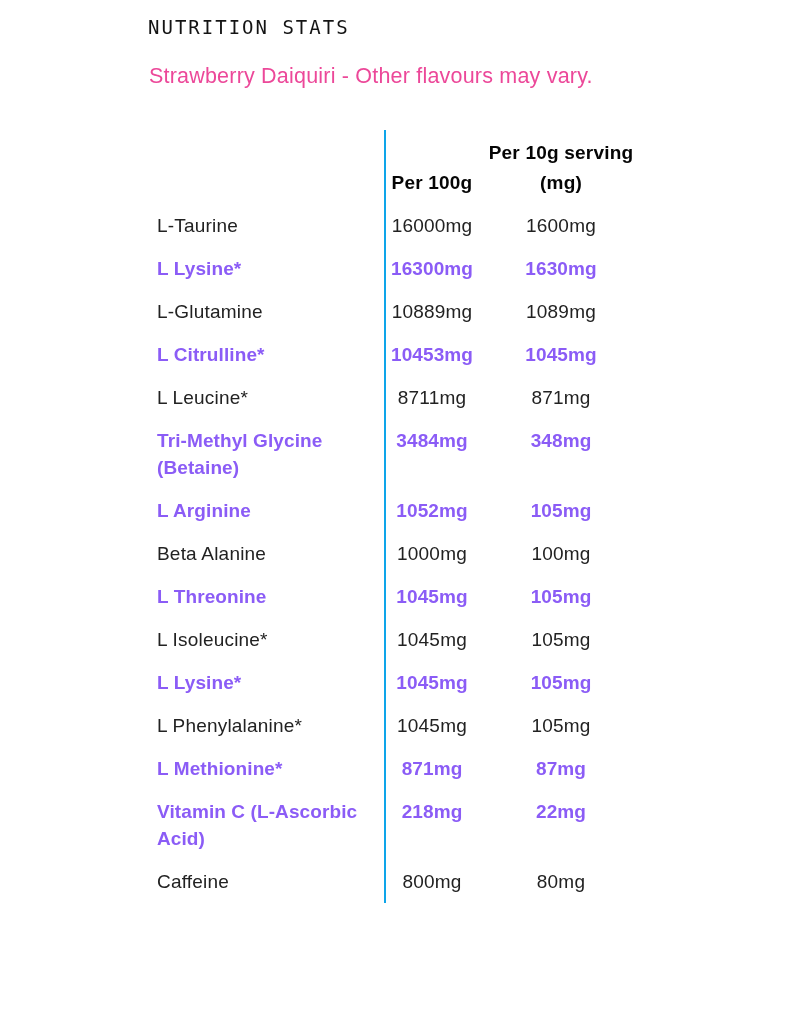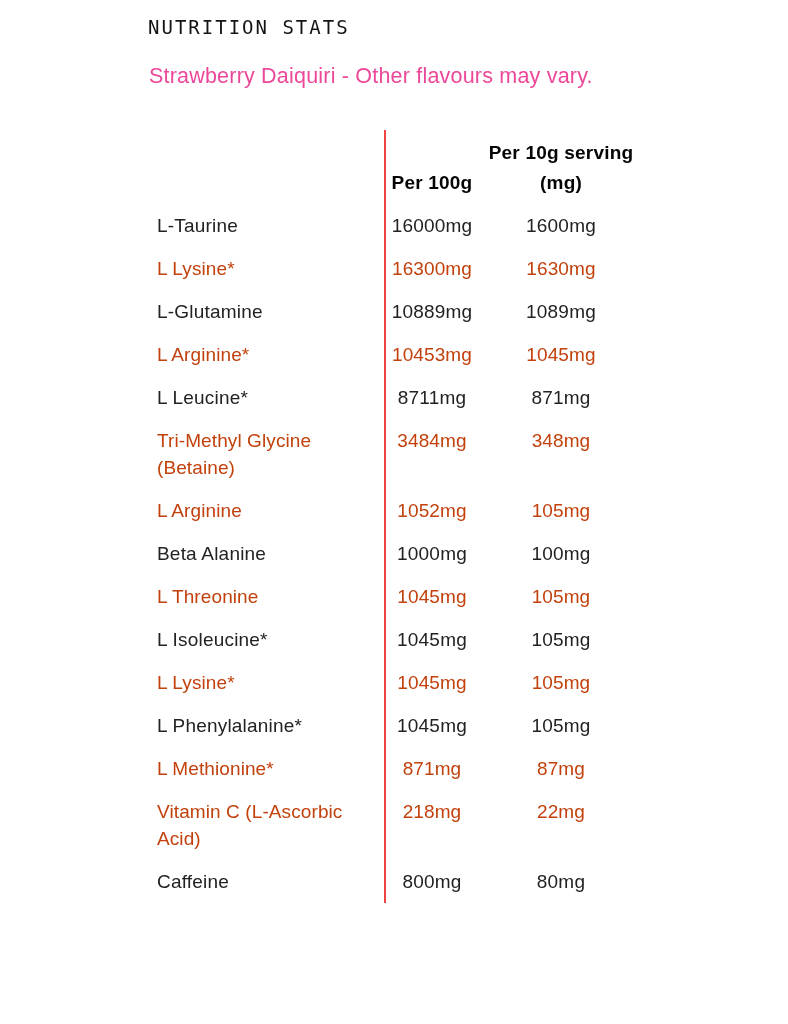--- a/index.html
+++ b/index.html
@@ -40,30 +40,30 @@
   }
   .cell {
     box-sizing: border-box;
     padding: 8px 0;
     line-height: 27px;
     font-size: 19px;
     letter-spacing: 0.2px;
     color: #222222;
   }
   .name-cell {
-    border-right: 2px solid #ef4444;
+    border-right: 2px solid #0ea5e9;
     padding-left: 9px;
     padding-right: 4px;
   }
   .val-cell {
     text-align: center;
   }
   .row.bold .cell {
-    font-weight: 400;
-    color: #c2410c;
+    font-weight: 700;
+    color: #8b5cf6;
     letter-spacing: 0.1px;
   }
   .header-row .cell {
     height: 74px;
     padding: 0 0 6px 0;
     font-weight: 700;
     color: #050505;
     display: flex;
     flex-direction: column;
     justify-content: flex-end;
@@ -109,21 +109,21 @@
     <div class="cell val-cell">1630mg</div>
   </div>
 
   <div class="row">
     <div class="cell name-cell">L-Glutamine</div>
     <div class="cell val-cell">10889mg</div>
     <div class="cell val-cell">1089mg</div>
   </div>
 
   <div class="row bold">
-    <div class="cell name-cell">L Arginine*</div>
+    <div class="cell name-cell">L Citrulline*</div>
     <div class="cell val-cell">10453mg</div>
     <div class="cell val-cell">1045mg</div>
   </div>
 
   <div class="row">
     <div class="cell name-cell">L Leucine*</div>
     <div class="cell val-cell">8711mg</div>
     <div class="cell val-cell">871mg</div>
   </div>
 

